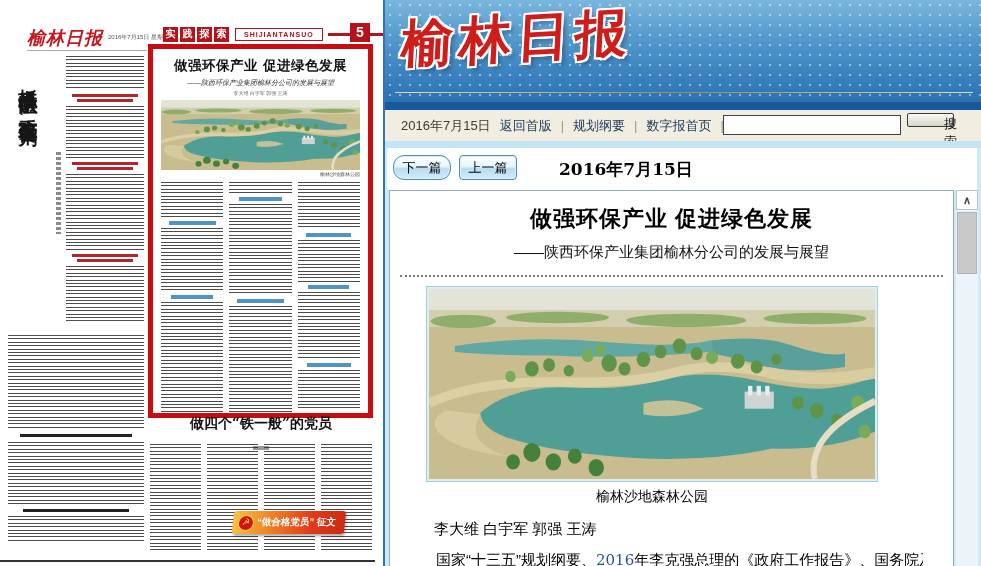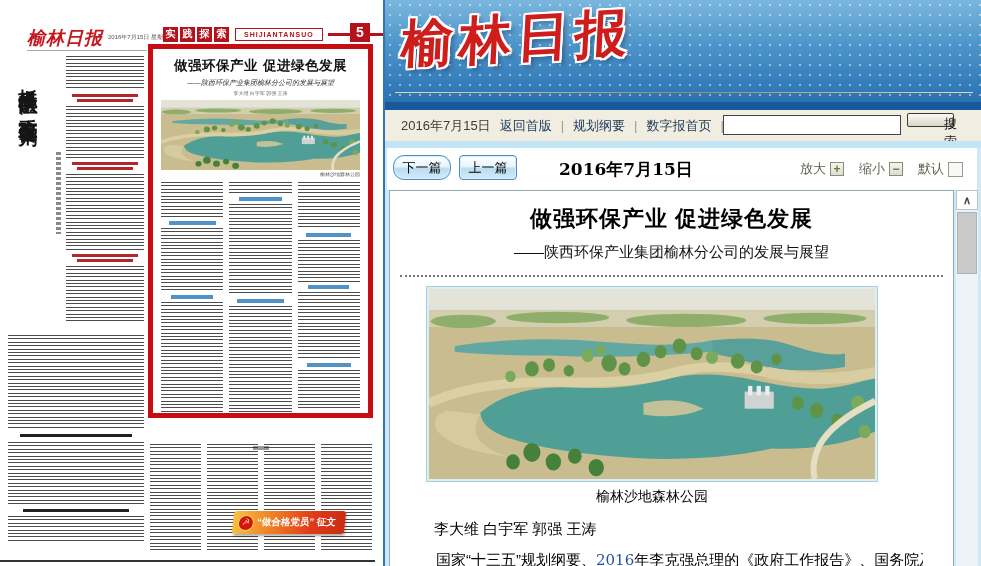--- a/index.html
+++ b/index.html
@@ -248,20 +248,21 @@
           <div class="bsub" style="width:72%;"></div>
         <div class="tx" style="height:42px;"></div>
           <div class="bsub" style="width:66%;"></div>
         <div class="tx" style="height:68px;"></div>
           <div class="bsub" style="width:70%;"></div>
         <div class="tx" style="height:38px;"></div>
       </div>
     </div>
   </div>
 
+  <div class="abs a2-title">做四个“铁一般”的党员</div>
   <div class="abs a2-by"><i></i></div>
   <div class="abs a2-cols">
     <div class="col tx"></div>
     <div class="col tx"></div>
     <div class="col tx"></div>
     <div class="col tx"></div>
   </div>
   <div class="abs ribbon">
     <div class="emblem">☭</div>
     <span>“做合格党员” 征文</span>
@@ -288,30 +289,20 @@
   </div>
   <input class="search-in" value="" style="">
   <button class="search-btn">搜索</button>
 
   <div class="abs lightstrip"></div>
 
   <div class="abs toolbar">
     <button class="navbtn" style="left:6px;border-radius:11px;">下一篇</button>
     <button class="navbtn" style="left:72px;">上一篇</button>
     <div class="tb-date">2016年7月15日</div>
-    <div class="tb-right">
-      <span>放大</span>
-      <button class="sqbtn">+</button>
-      <span class="tb-gap"></span>
-      <span>缩小</span>
-      <button class="sqbtn">−</button>
-      <span class="tb-gap"></span>
-      <span>默认</span>
-      <span class="defbox"></span>
-    </div>
   </div>
 
   <div class="abs content">
     <div class="a-title">做强环保产业 促进绿色发展</div>
     <div class="a-sub">——陕西环保产业集团榆林分公司的发展与展望</div>
     <div class="dotline"></div>
     <div class="photo-frame">
       <svg class="photo-big" viewBox="0 0 520 200" preserveAspectRatio="none">
           <use href="#parkphoto"></use>
         </svg>

